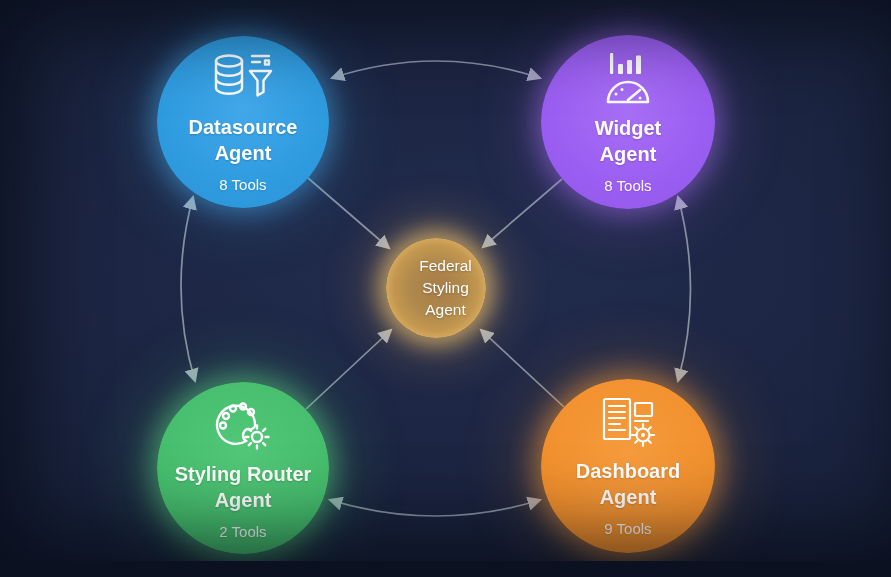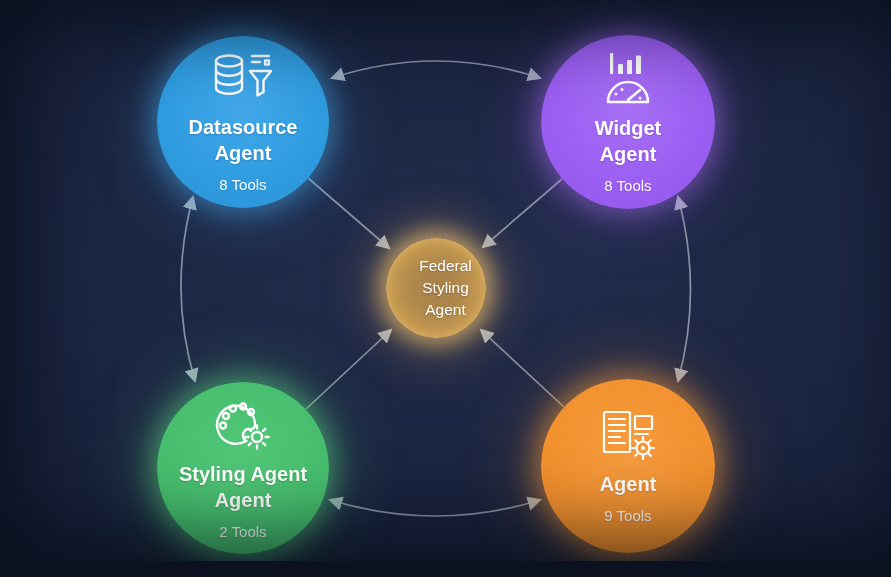--- a/index.html
+++ b/index.html
@@ -133,21 +133,21 @@
           <path d="M37.5,41 h-3"></path>
           <path d="M54.5,41 h3"></path>
           <path d="M40,35 l-2.2,-2.2"></path>
           <path d="M52,47 l2.2,2.2"></path>
           <path d="M52,35 l2.2,-2.2"></path>
           <path d="M40,47 l-2.2,2.2"></path>
         </g>
       </svg>
     </div>
     <div class="name">
-      <div>Styling Agent</div>
+      <div>Styling Router</div>
       <div>Agent</div>
     </div>
     <div class="tools">2 Tools</div>
   </div>
 
   <div class="agent dashboard">
     <div class="icon">
       <svg width="64" height="56" viewBox="0 0 64 56">
         <g fill="none" stroke="#fff" stroke-width="2.2" stroke-linecap="round" stroke-linejoin="round">
           <rect x="8" y="4" width="26" height="40" rx="1.5"></rect>
@@ -165,20 +165,21 @@
           <path d="M47,32 v-3"></path>
             <path d="M47,48 v3"></path>
           <path d="M52.7,34.3 l2.1,-2.1"></path>
             <path d="M41.3,45.7 l-2.1,2.1"></path>
           <path d="M52.7,45.7 l2.1,2.1"></path>
             <path d="M41.3,34.3 l-2.1,-2.1"></path>
         </g>
       </svg>
     </div>
     <div class="name">
+      <div>Dashboard</div>
       <div>Agent</div>
     </div>
     <div class="tools">9 Tools</div>
   </div>
 
   <div class="router">
     <div class="rname">
       <div>Federal</div>
       <div>Styling</div>
       <div>Agent</div>

